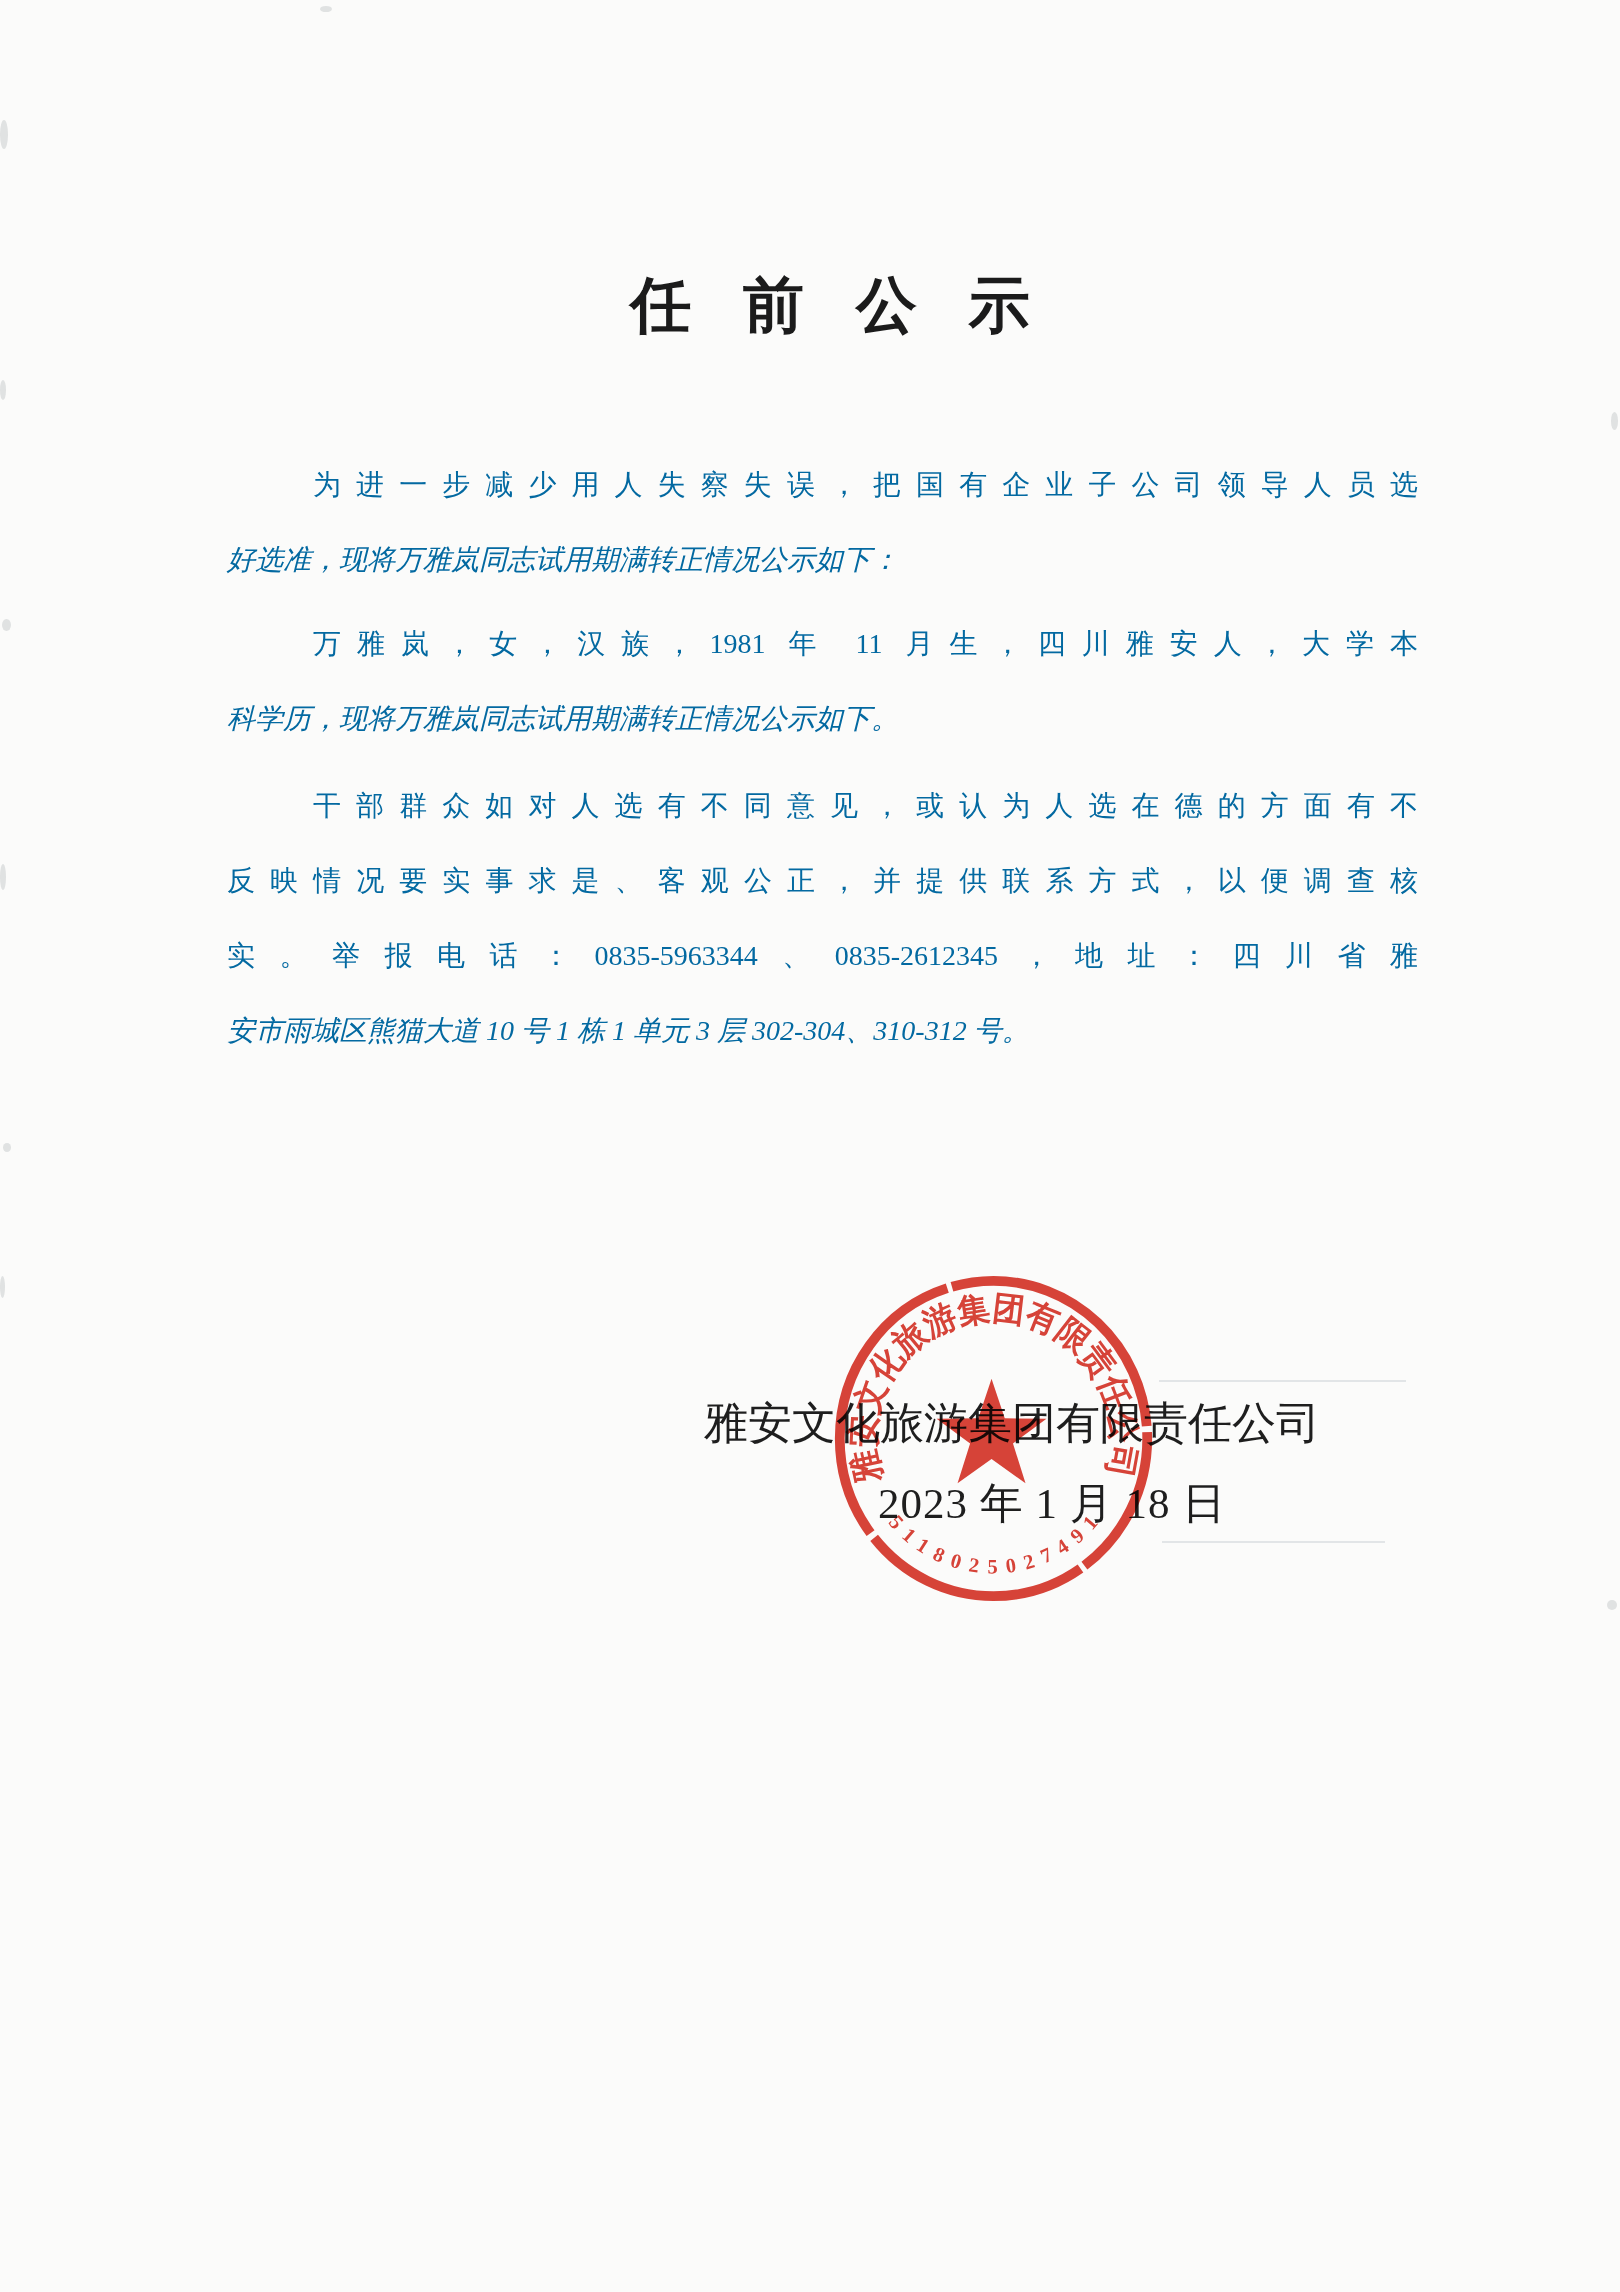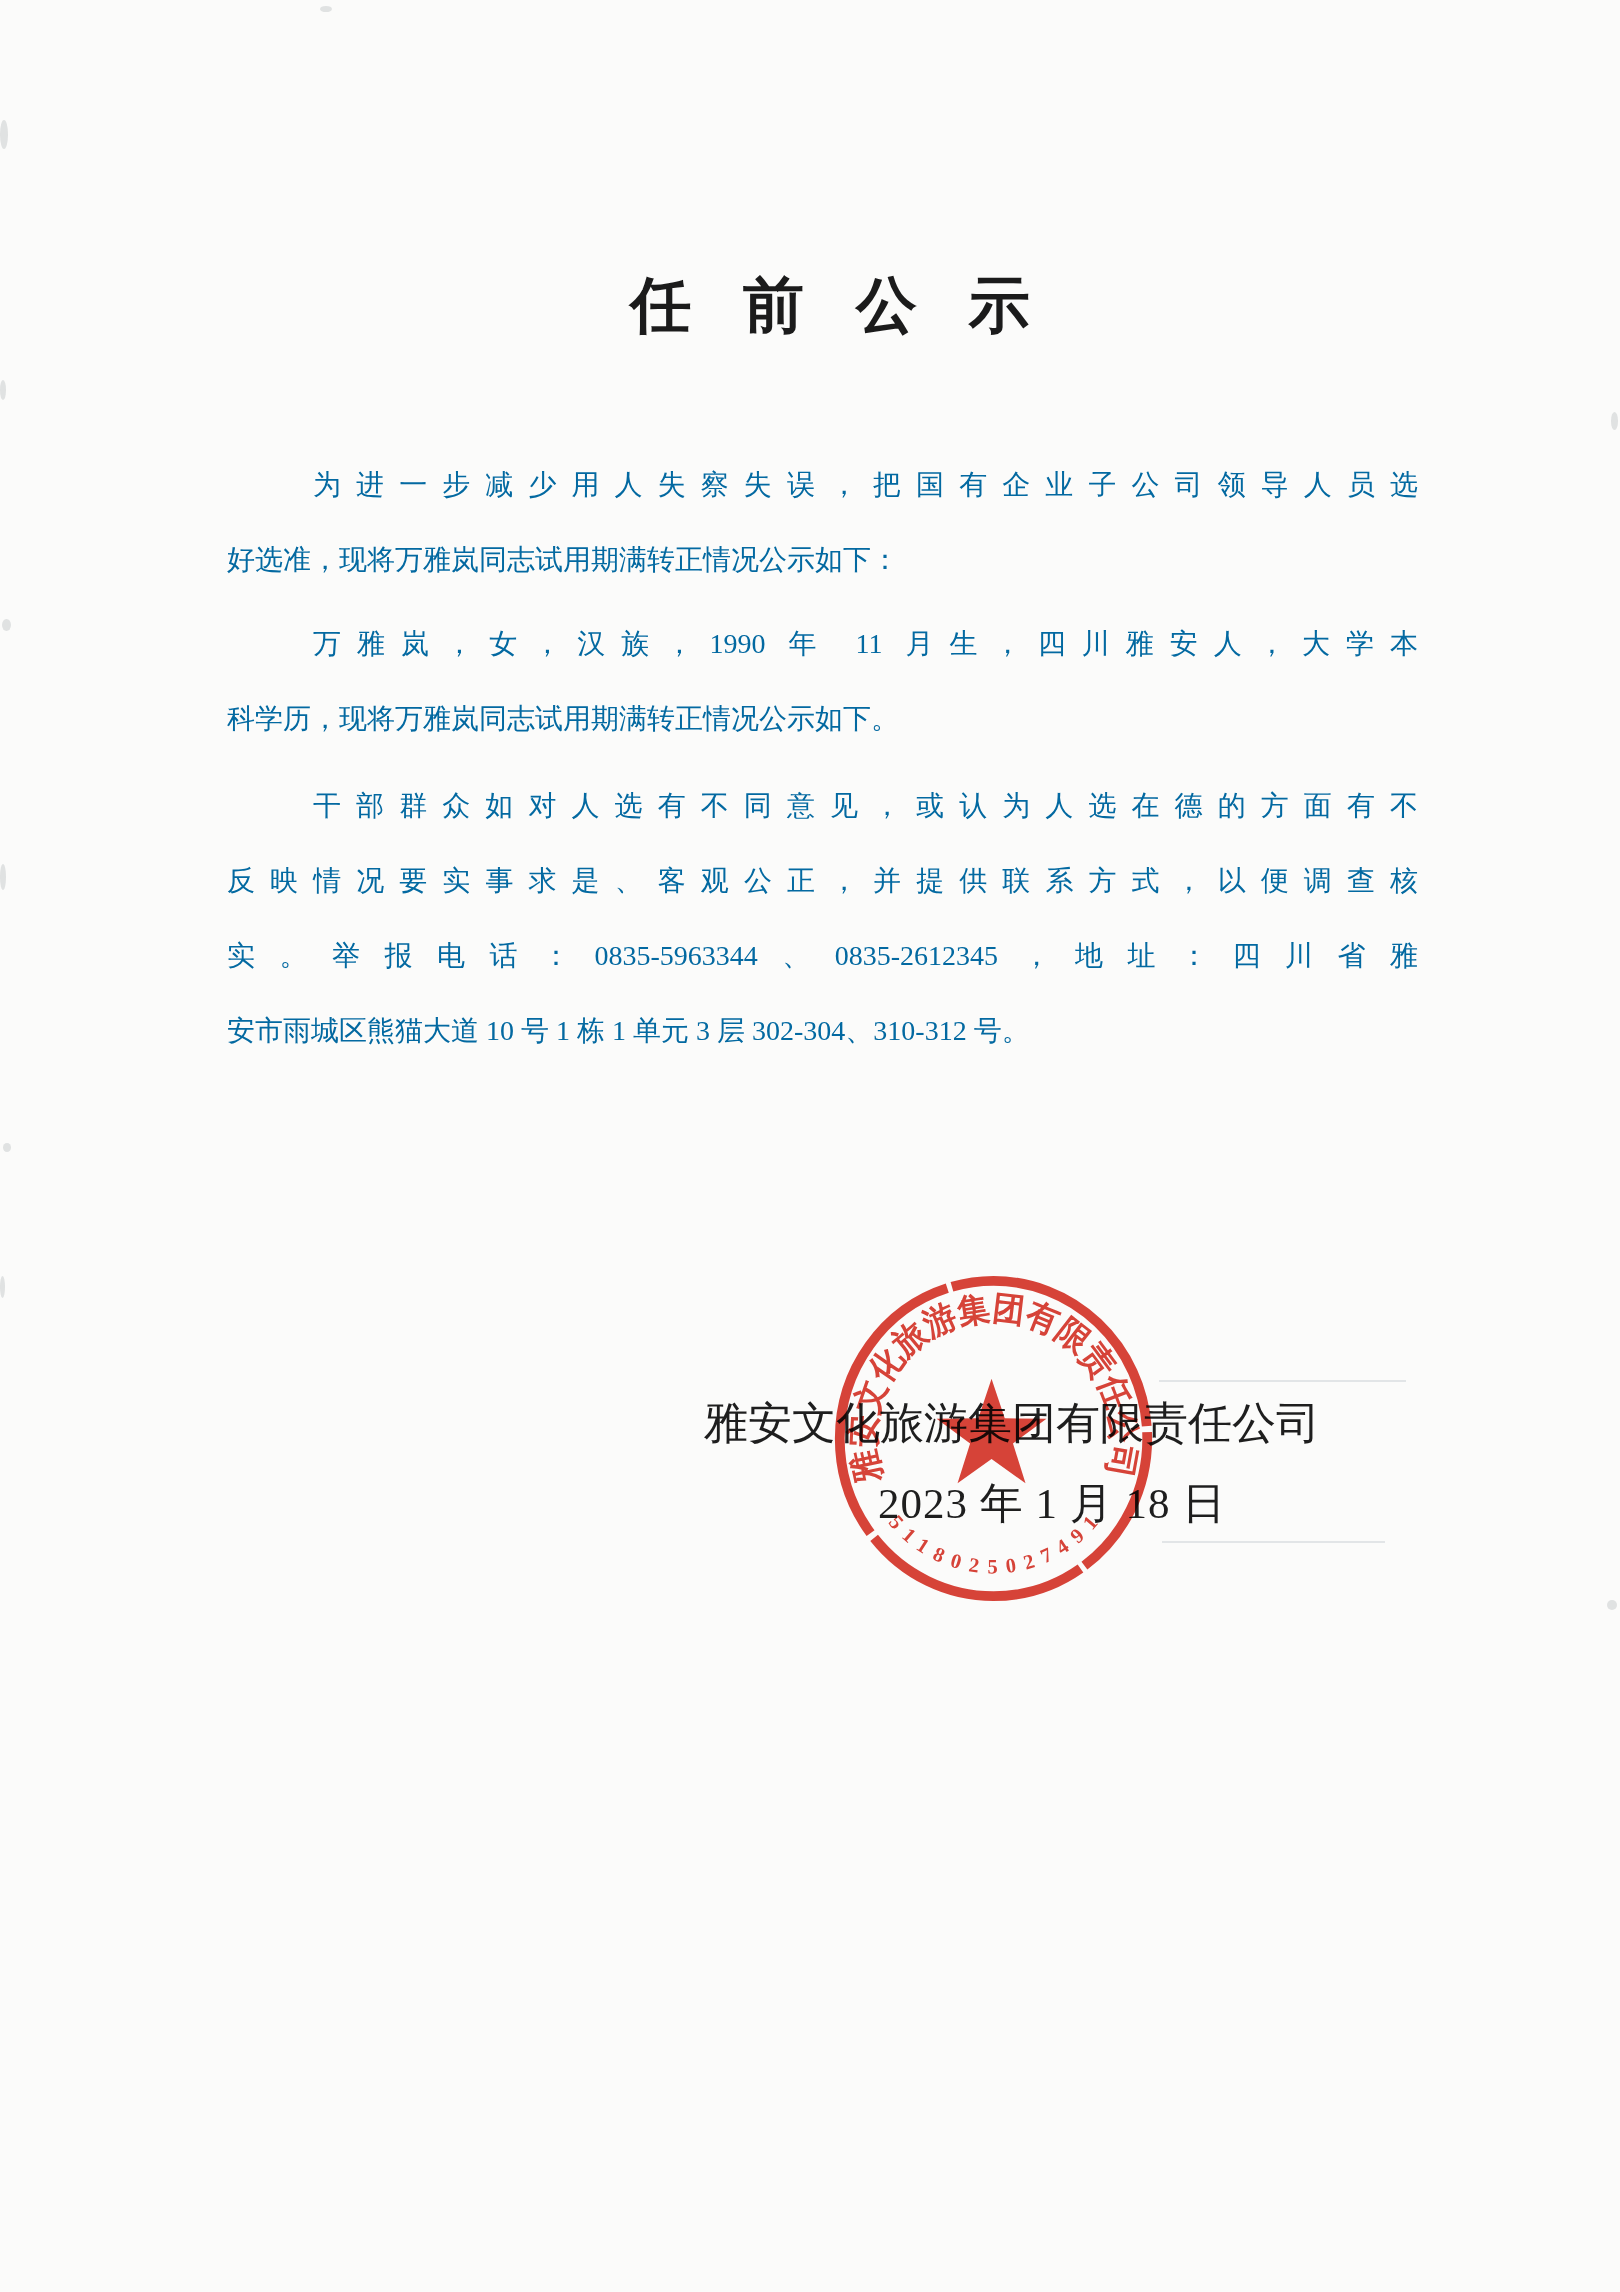--- a/index.html
+++ b/index.html
@@ -42,21 +42,21 @@
   .para.p3 { margin-top: 12.7px; }
   .bodyline {
     height: 75px;
     line-height: 75px;
     font-size: 28px;
     white-space: nowrap;
     text-align: justify;
     text-align-last: justify;
     color: #0369a1;
   }
-  .bodyline.lastline { text-align: center; text-align-last: left; }
+  .bodyline.lastline { text-align: center; text-align-last: left; font-style: italic; }
   .bodyline.firstline { text-indent: 86px; }
 
   
   .sig-company {
     position: absolute;
     top: 1396px;
     left: 704px;
     font-size: 44px;
     line-height: 55px;
     letter-spacing: 0px;
@@ -108,21 +108,21 @@
 <div class="page">
 
   <div class="doc-title">任前公示</div>
 
   <div class="body-block">
     <div class="para p1">
       <div class="bodyline firstline">为进一步减少用人失察失误，把国有企业子公司领导人员选</div>
       <div class="bodyline lastline">好选准，现将万雅岚同志试用期满转正情况公示如下：</div>
     </div>
     <div class="para p2">
-      <div class="bodyline firstline">万雅岚，女，汉族，1990 年 11 月生，四川雅安人，大学本</div>
+      <div class="bodyline firstline">万雅岚，女，汉族，1981 年 11 月生，四川雅安人，大学本</div>
       <div class="bodyline lastline">科学历，现将万雅岚同志试用期满转正情况公示如下。</div>
     </div>
     <div class="para p3">
       <div class="bodyline firstline">干部群众如对人选有不同意见，或认为人选在德的方面有不</div>
       <div class="bodyline">反映情况要实事求是、客观公正，并提供联系方式，以便调查核</div>
       <div class="bodyline">实。举报电话：0835-5963344、0835-2612345，地址：四川省雅</div>
       <div class="bodyline lastline">安市雨城区熊猫大道 10 号 1 栋 1 单元 3 层 302-304、310-312 号。</div>
     </div>
   </div>
 

